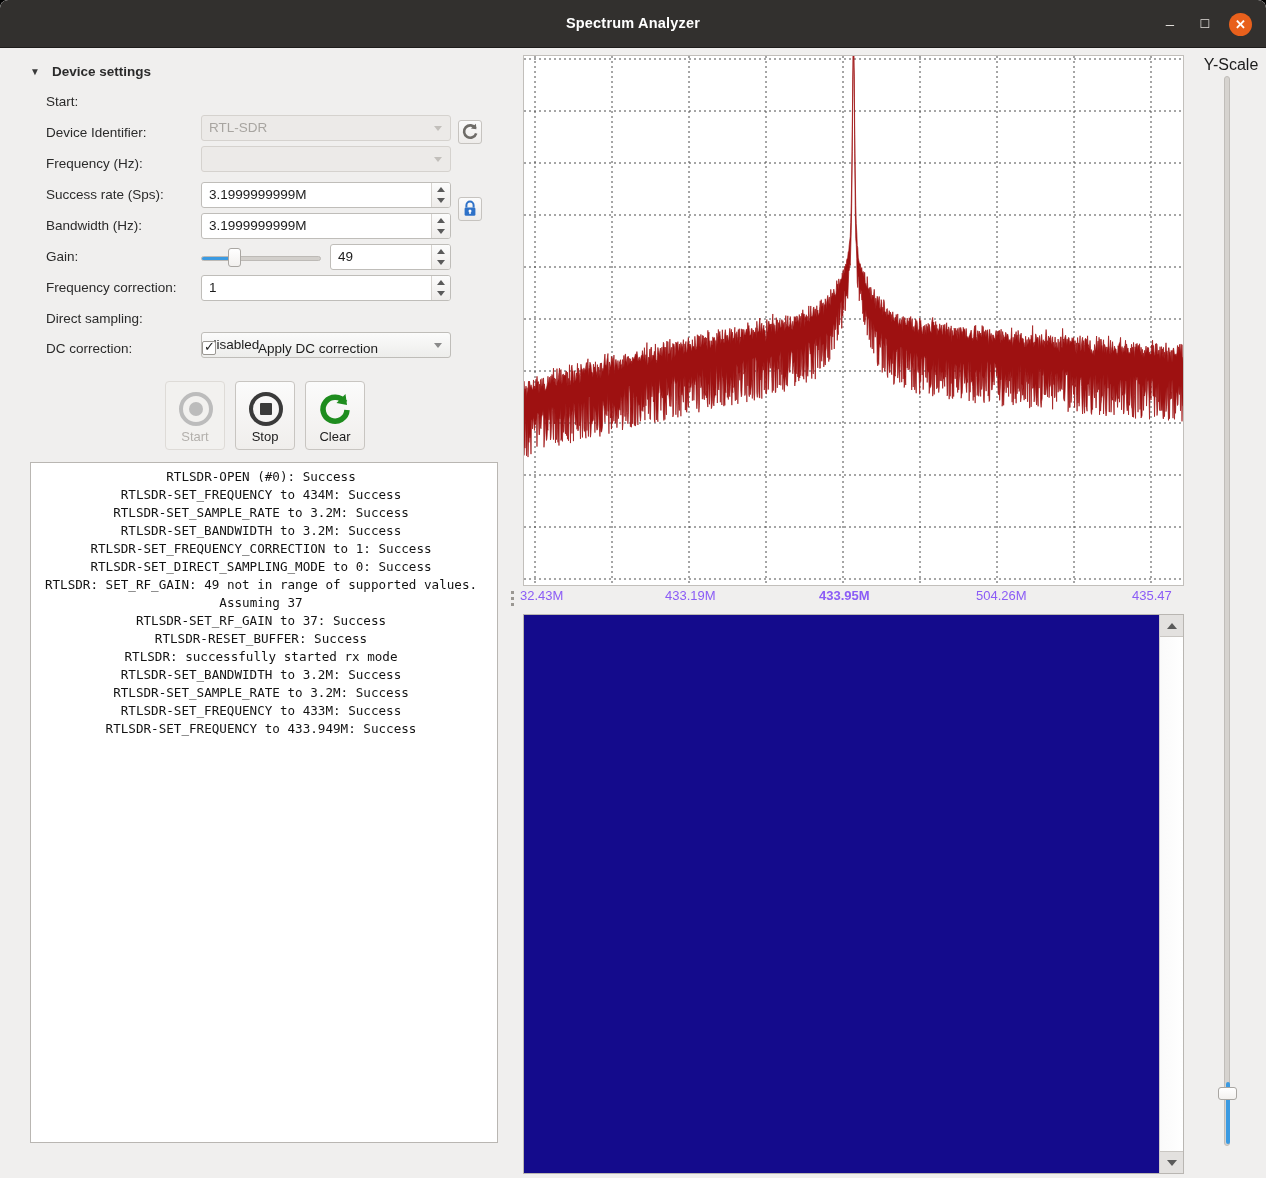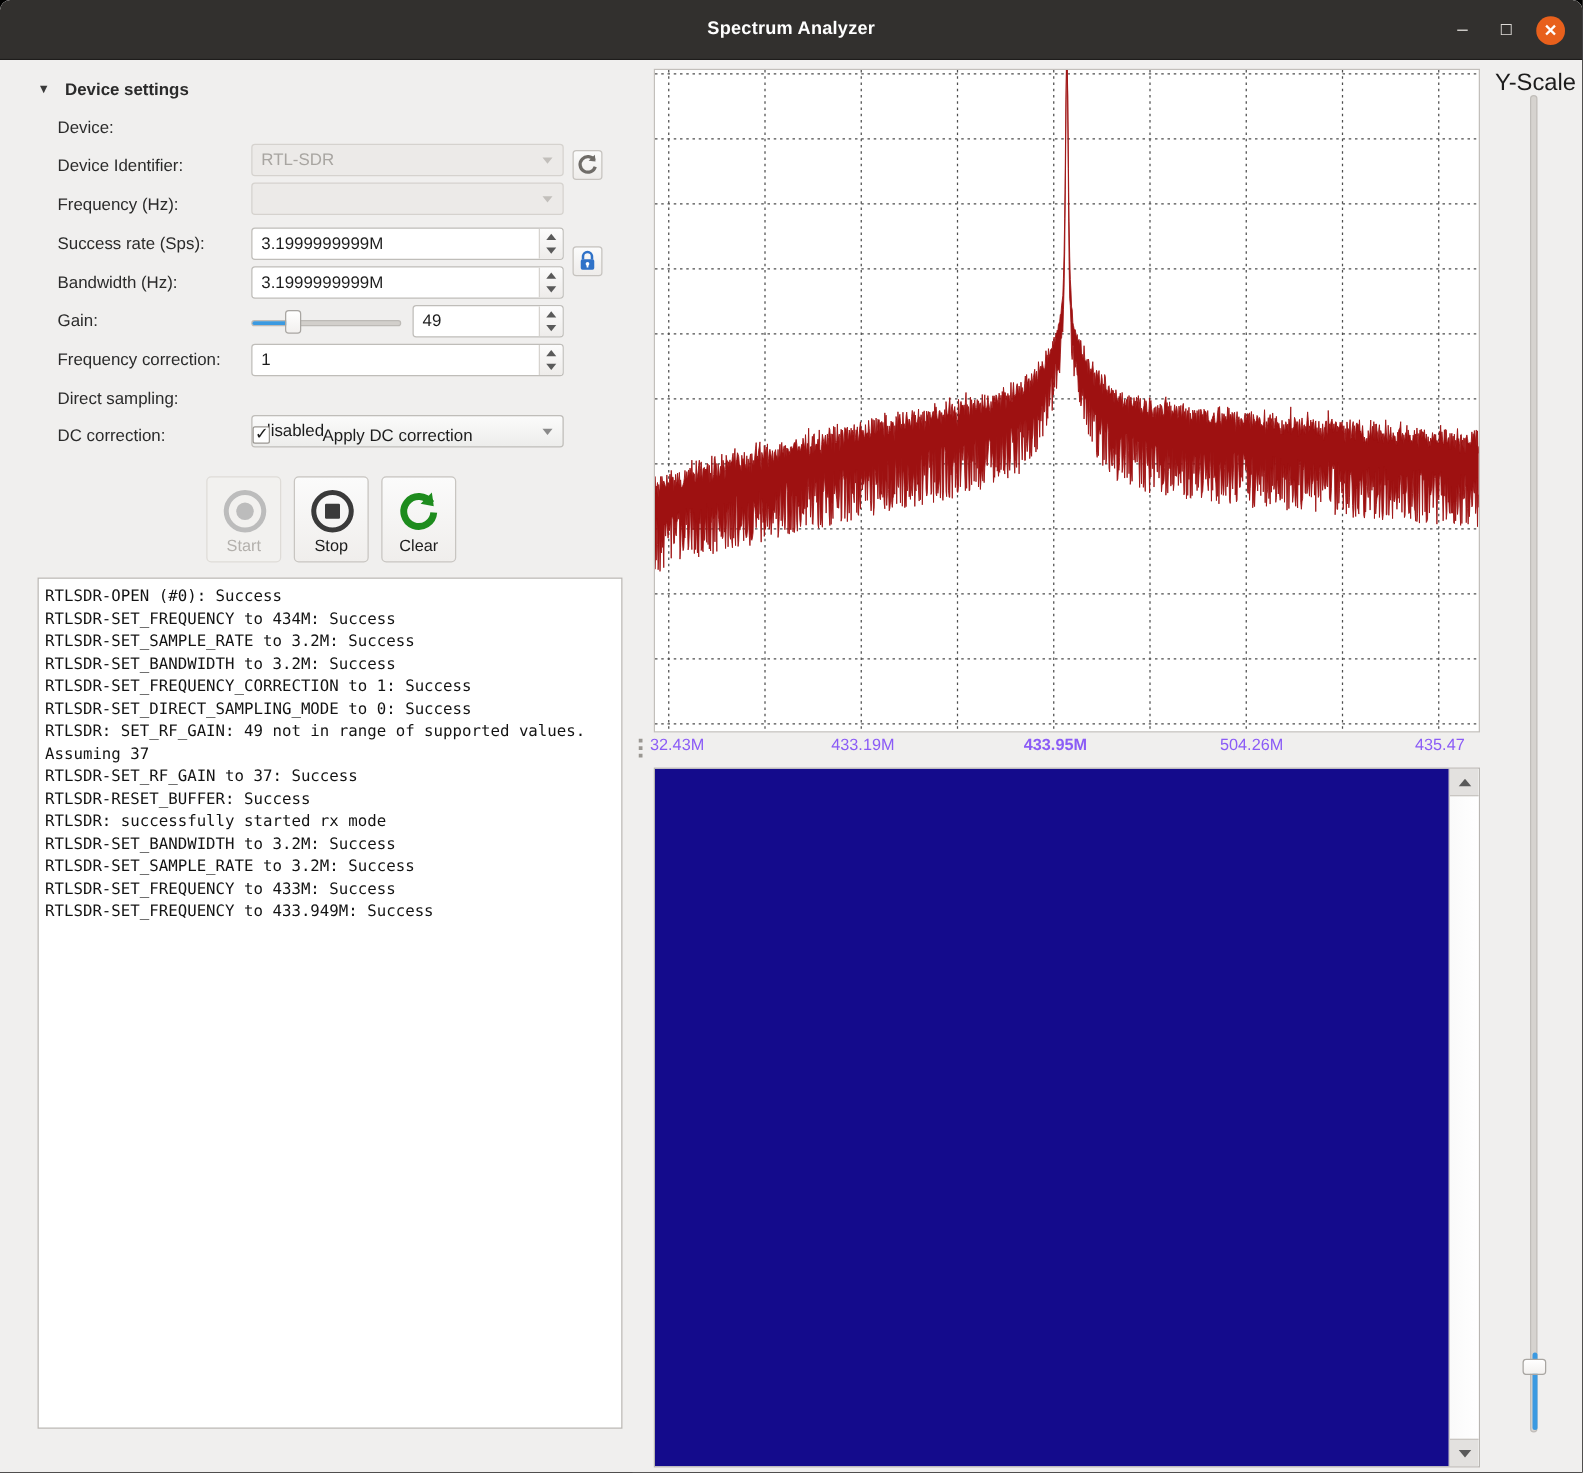--- a/index.html
+++ b/index.html
@@ -263,20 +263,21 @@
   .log-text {
     position: absolute;
     left: 5px; top: 5px;
     width: 450px;
     font-family: "DejaVu Sans Mono", "Liberation Mono", monospace;
     font-size: 12.6px;
     line-height: 18px;
     color: #131313;
     white-space: pre-wrap;
     word-break: break-word;
+    text-align: center;
   }
 
   
   .splitter {
     position: absolute;
     left: 506px; top: 0;
     width: 14px;
     height: 1130px;
     background: #f0efee;
   }
@@ -389,22 +390,22 @@
   }
   .sb-arrow.up .glyph { border-bottom: 6px solid #5a5a5a; }
   .sb-arrow.down .glyph { border-top: 6px solid #5a5a5a; }
 
   
   .yscale-label {
     position: absolute;
     left: 676px;
     top: 8px;
     width: 70px;
-    text-align: left;
-    font-size: 19px;
+    text-align: center;
+    font-size: 16px;
     color: #1c1c1c;
   }
   .yscale-track {
     position: absolute;
     left: 704px;
     top: 28px;
     width: 6px;
     height: 1070px;
     background: #d6d3cf;
     border: 1px solid #c0bdb9;
@@ -445,21 +446,21 @@
     <div class="win-btn win-close">✕</div>
   </div>
 
   <div class="body">
 
     <div class="left-panel">
 
       <div class="group-arrow">▼</div>
       <div class="group-title">Device settings</div>
 
-      <div class="field-label" style="top:46px;">Device:</div>
+      <div class="field-label" style="top:46px;">Start:</div>
       <div class="combo disabled" style="left:201px; top:41px; width:250px;">
         <span>RTL-SDR</span>
         <span class="combo-arrow"></span>
       </div>
 
       <div class="field-label" style="top:77px;">Device Identifier:</div>
       <div class="combo disabled" style="left:201px; top:72px; width:250px;">
         <span></span>
         <span class="combo-arrow"></span>
       </div>

